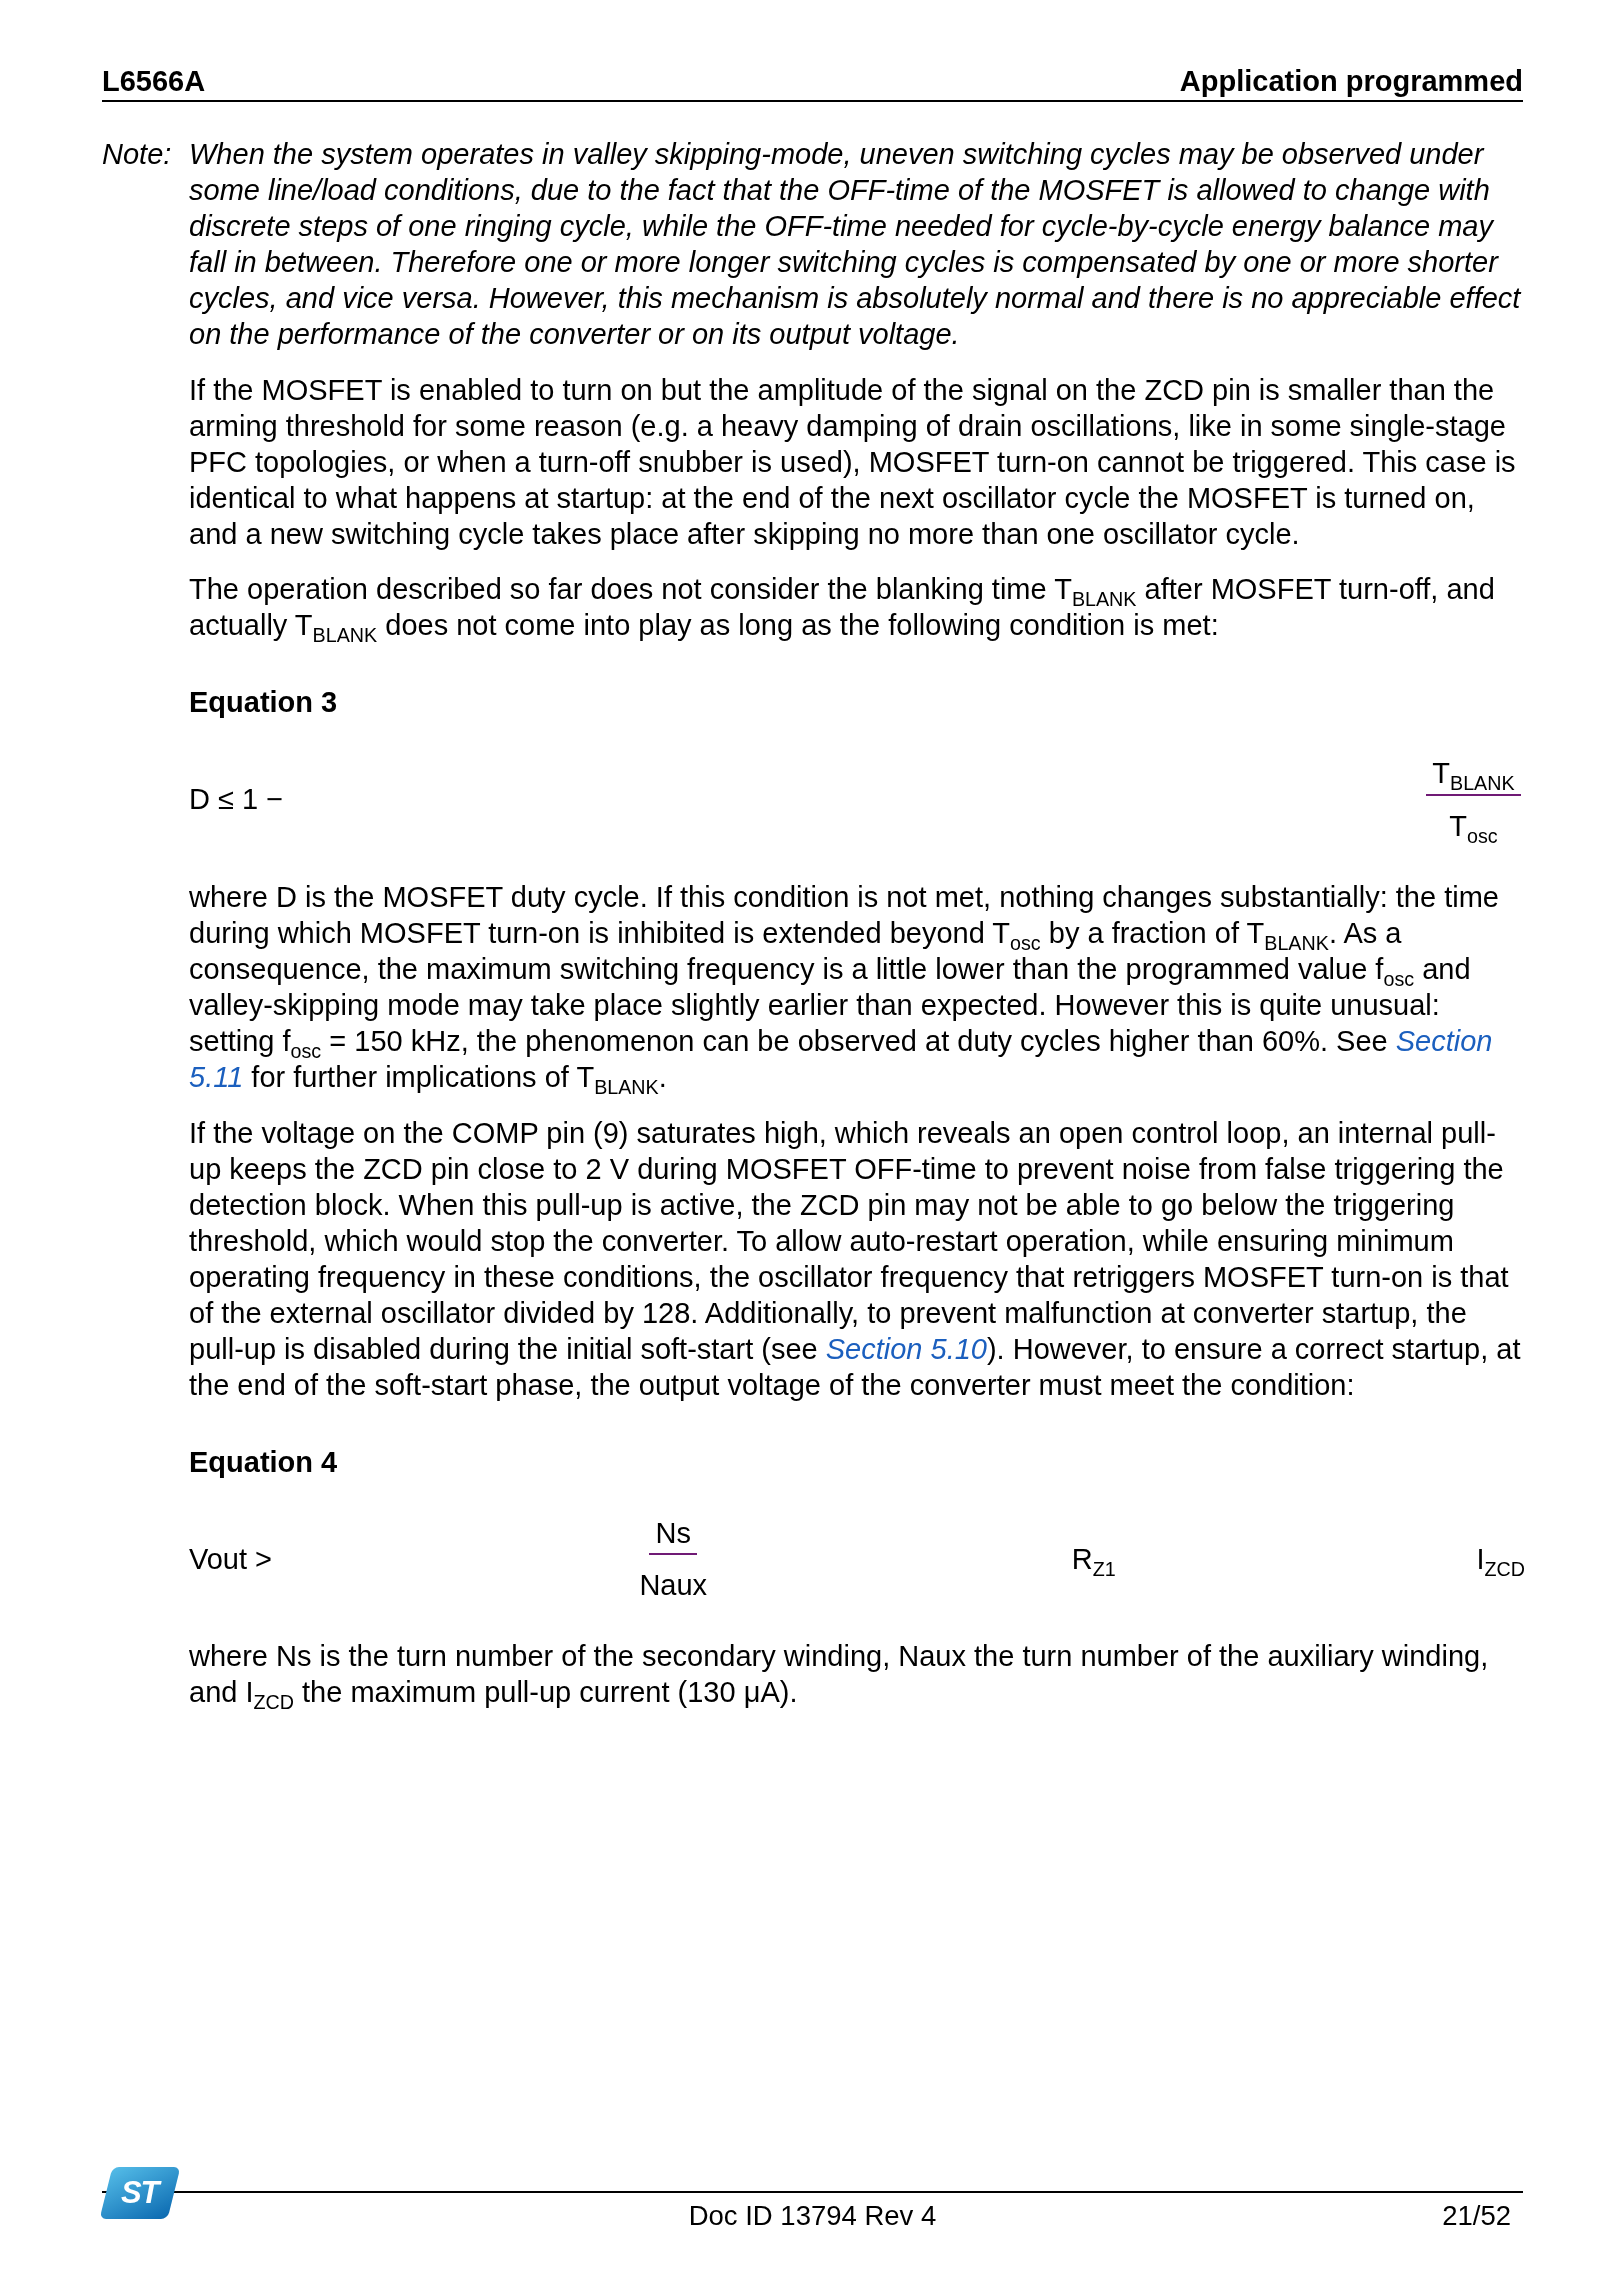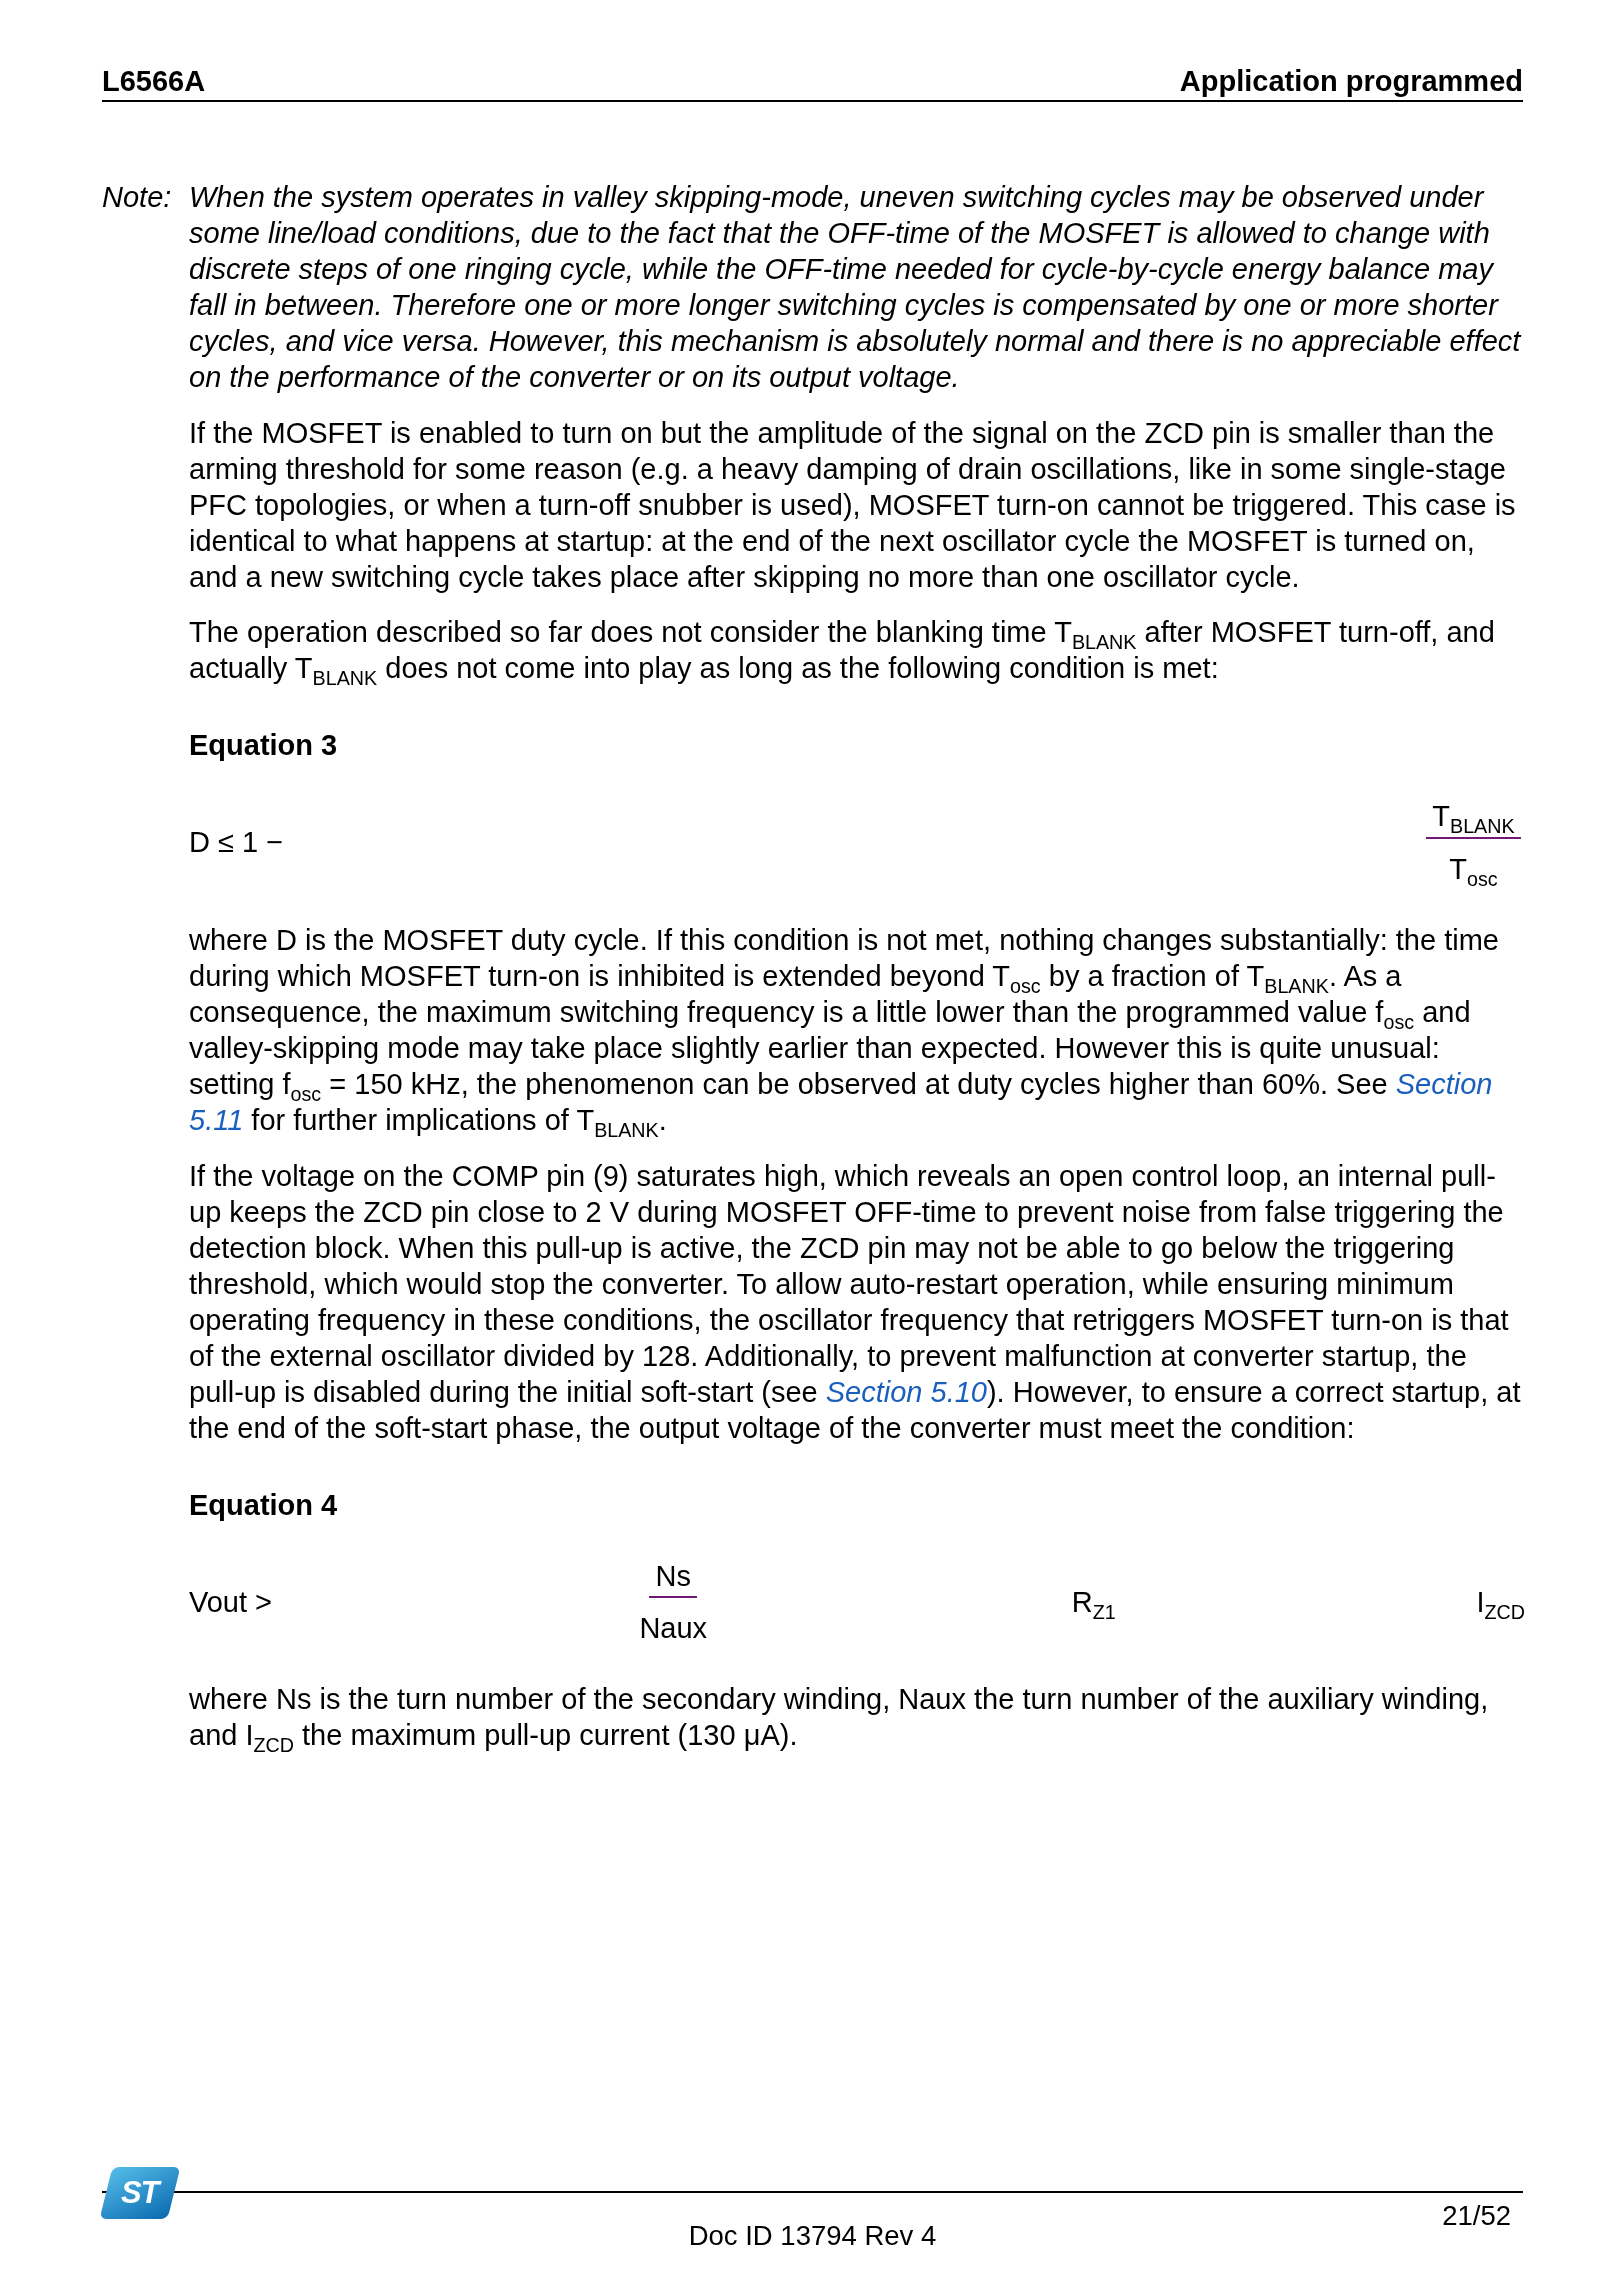--- a/index.html
+++ b/index.html
@@ -28,21 +28,20 @@
     padding-bottom: 2px;
     border-bottom: 2.6px solid #000;
   }
   .content {
     position: absolute;
     top: 136px;
     left: 102px;
     right: 97px;
     font-size: 29px;
     line-height: 36px;
-    margin-top: 43px;
   }
   .note-row {
     display: flex;
     margin-bottom: 19.6px;
   }
   .note-label {
     width: 87px;
     flex: none;
     font-style: italic;
   }
@@ -124,21 +123,20 @@
     font-size: 31px;
     letter-spacing: -1.3px;
   }
   .footer-center {
     position: absolute;
     top: 33px;
     left: 0;
     right: 0;
     text-align: center;
     font-size: 27.5px;
-    margin-top: 20px;
   }
   .footer-right {
     position: absolute;
     top: 33px;
     right: 12px;
     font-size: 27.5px;
   }
 </style>
 </head>
 <body>

